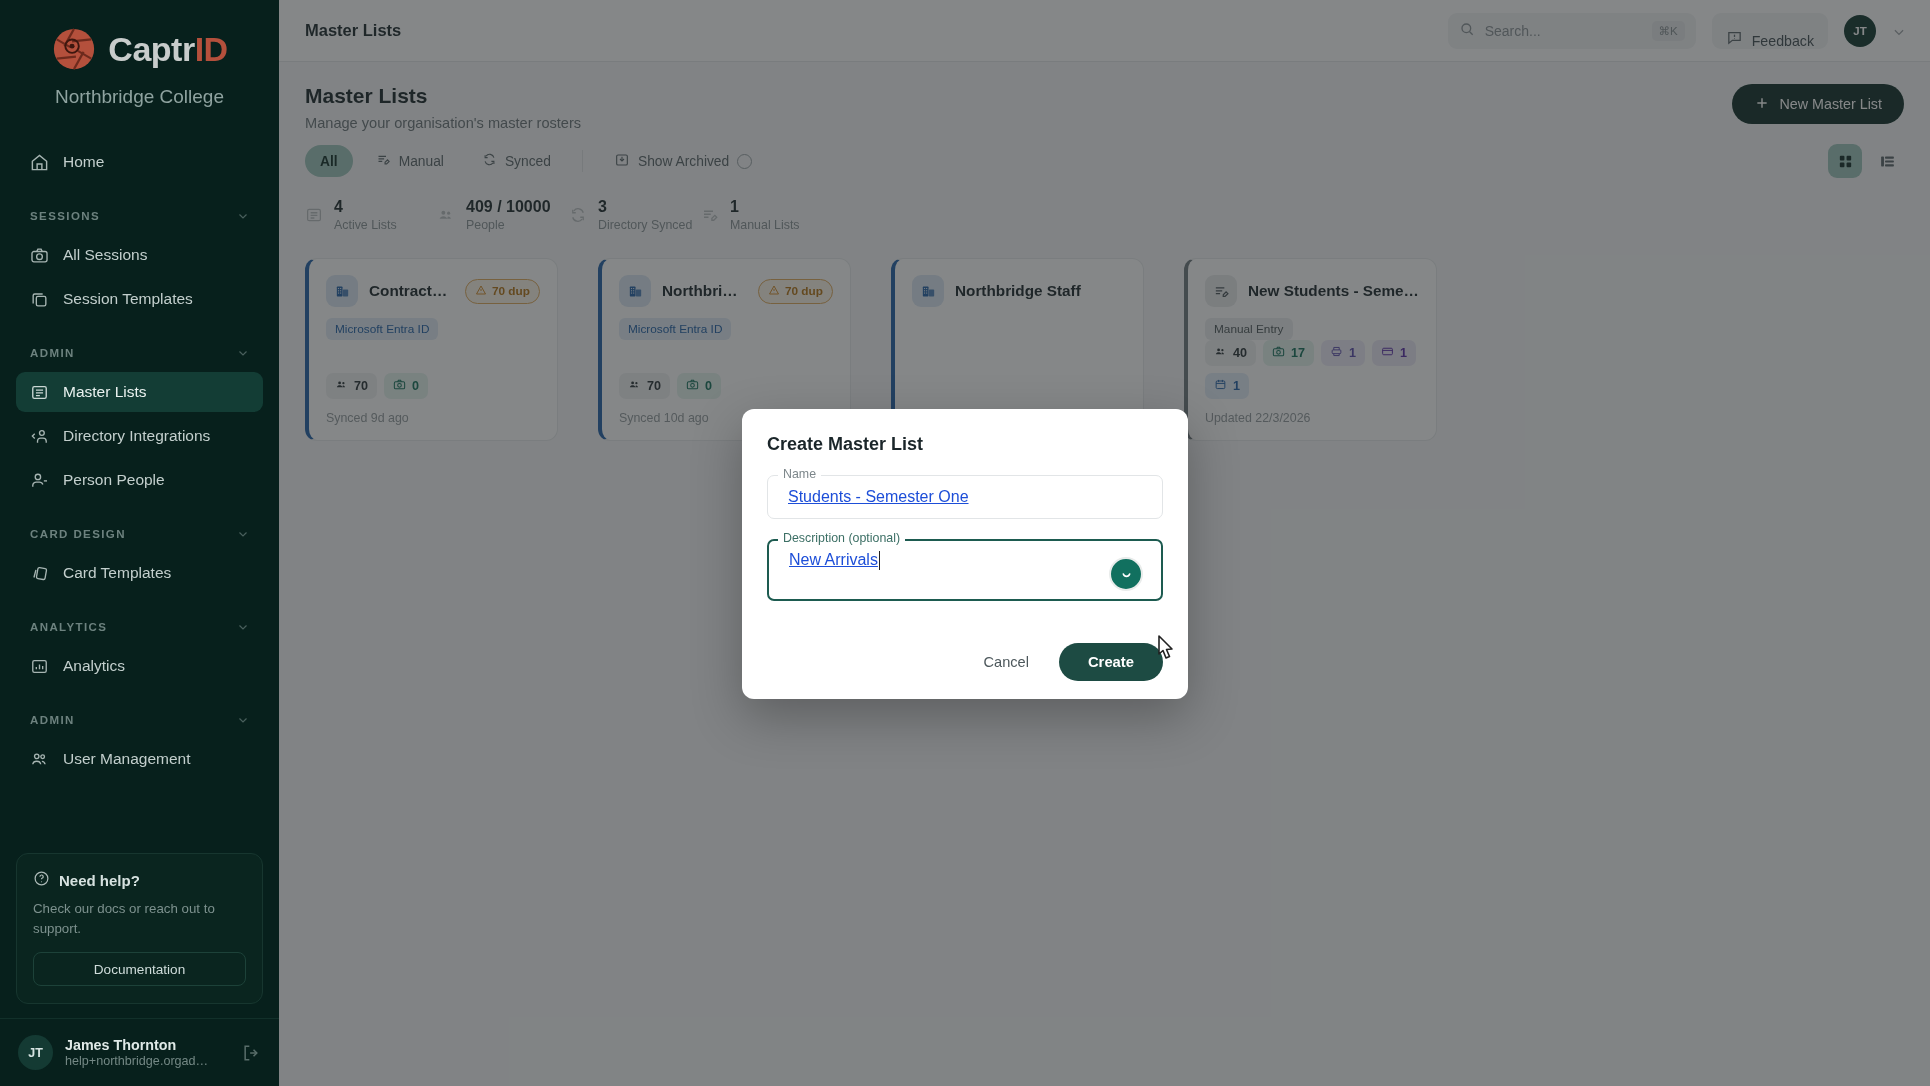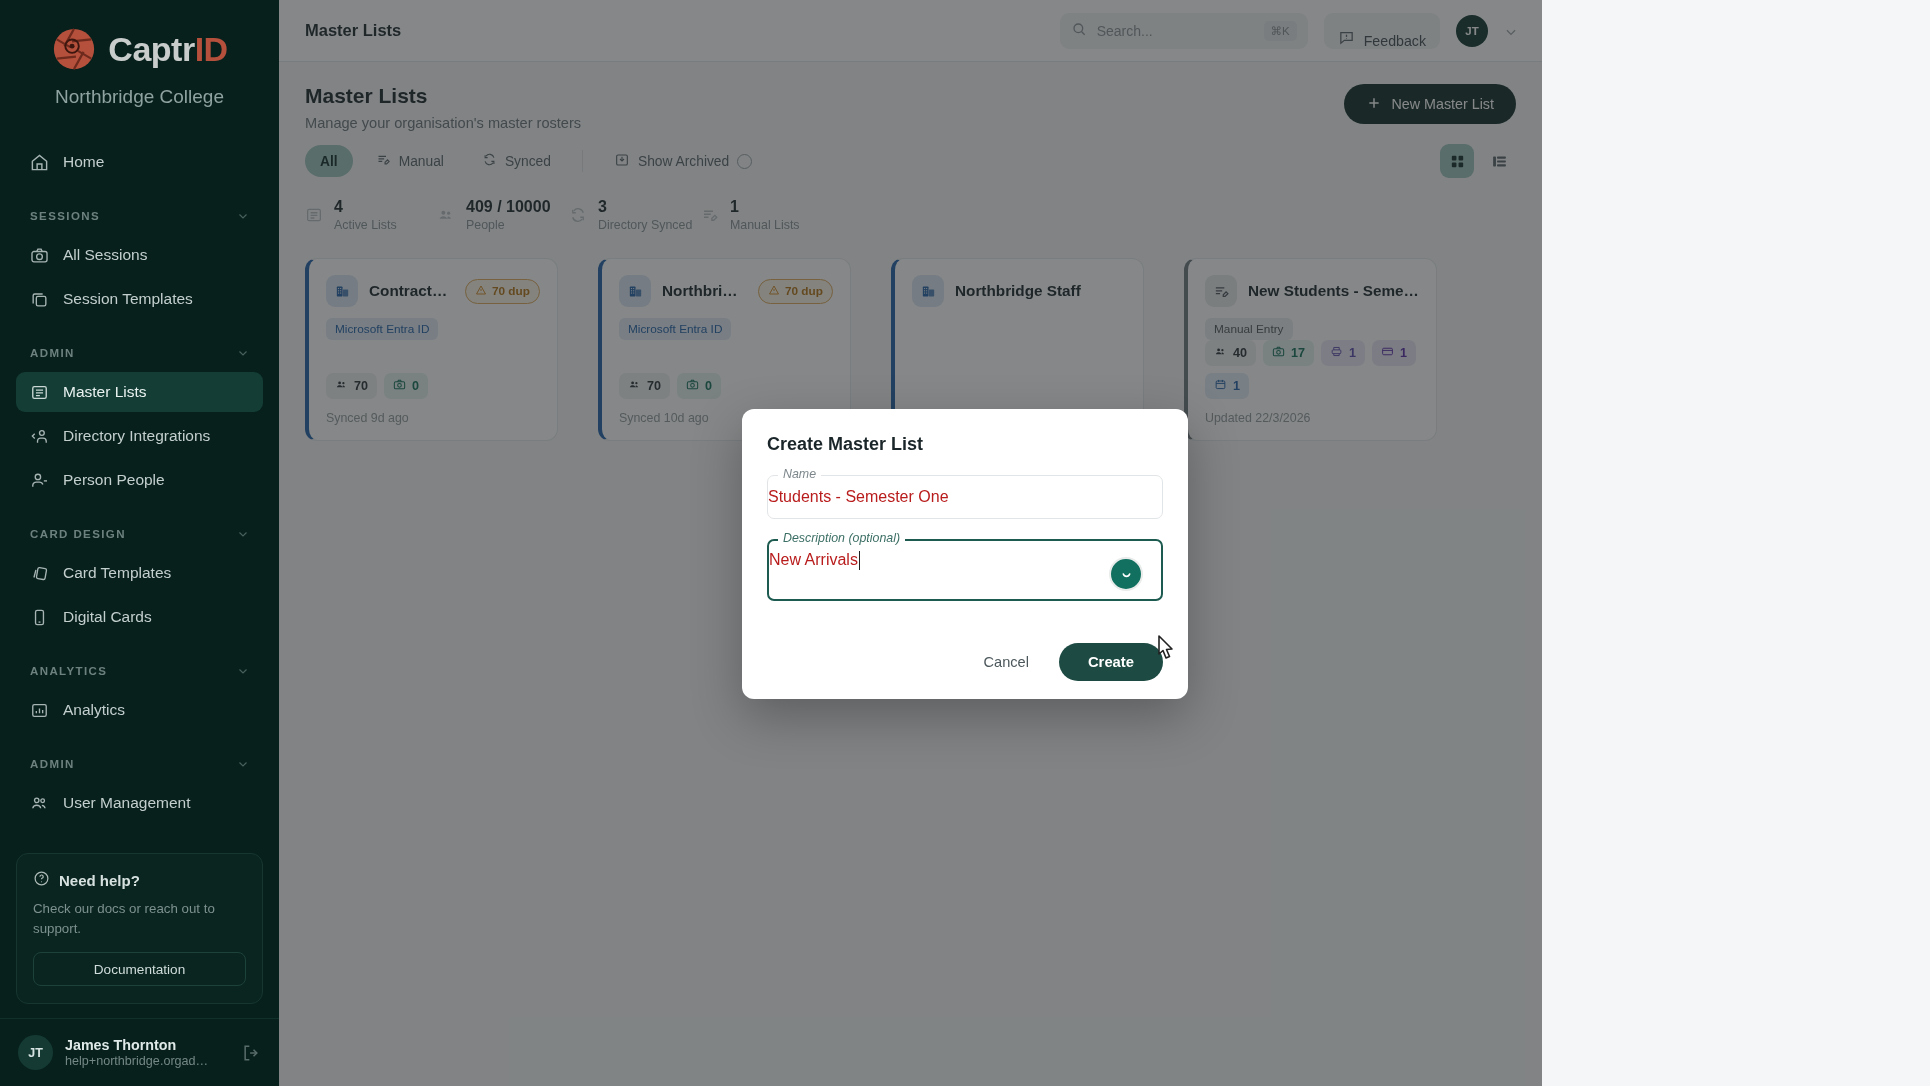--- a/index.html
+++ b/index.html
@@ -2,21 +2,21 @@
 <html><head>
 <meta charset="utf-8">
 <style>
   * { box-sizing: border-box; margin: 0; padding: 0; }
   html, body {
     width: 1930px; height: 1086px;
     font-family: "Liberation Sans", sans-serif;
     overflow: hidden;
     background: #f5f6f7;
   }
-  .app { position: relative; width: 1542px; height: 1086px; display: flex; }
+  .app { position: relative; width: 1930px; height: 1086px; display: flex; }
 
   
   .sidebar {
     width: 279px; height: 1086px; flex: 0 0 279px;
     background: #07201c;
     display: flex; flex-direction: column;
     position: relative; z-index: 5;
   }
   .brand { padding: 26px 0 0 0; text-align: center; }
   .brand-row { display: flex; align-items: center; justify-content: center; gap: 11px; }
@@ -171,30 +171,30 @@
   .modal {
     position: absolute; left: 742px; top: 409px; width: 446px;
     background: #fff; border-radius: 12px; z-index: 50;
     box-shadow: 0 18px 50px rgba(0,0,0,.28);
     padding: 25px 25px 18px 25px;
   }
   .modal-title { font-size: 18px; font-weight: 700; color: #1b262a; }
   .field { position: relative; margin-top: 20px; }
   .field-box {
     border: 1px solid #e2e5e7; border-radius: 7px; height: 44px;
-    display: flex; align-items: center; padding: 0 0;
-    font-size: 16px; color: #b91c1c;
+    display: flex; align-items: center; padding: 0 20px;
+    font-size: 16px; color: #1d4ed8; text-decoration: underline;
   }
   .field-box.area {
     height: 62px; align-items: flex-start; padding-top: 10px;
     border: 2px solid #1d5b50; border-radius: 7px;
   }
   .field-label {
     position: absolute; top: -8px; left: 11px; padding: 0 5px;
-    background: #fff; font-size: 12.4px; color: #7d878b; font-style: italic;
+    background: #fff; font-size: 12.4px; color: #7d878b;
   }
   .field-label.focused { color: #3c6f65; }
   .caret { display: inline-block; width: 1.5px; height: 19px; background: #222; margin-left: 1px; vertical-align: -3px; }
   .chat-bubble {
     position: absolute; right: 20px; top: 18px; width: 34px; height: 34px;
     border-radius: 50%; background: #11705f; border: 2px solid #e9eceb;
     display: flex; align-items: center; justify-content: center;
   }
   .modal-actions { margin-top: 42px; display: flex; align-items: center; justify-content: flex-end; gap: 16px; }
   .btn-cancel {
@@ -325,29 +325,20 @@
       </div>
       <div class="nav-item">
         <span class="ico">
           <svg viewBox="0 0 24 24" width="19" height="19" fill="none" stroke="#c3cfcd" stroke-width="1.7">
               <rect x="9" y="5" width="11" height="14" rx="2" transform="rotate(10 14 12)"></rect>
               <path d="M7.5 7.5 5 17"></path>
             </svg>
         </span>
         <span>Card Templates</span>
       </div>
-      <div class="nav-item">
-        <span class="ico">
-          <svg viewBox="0 0 24 24" width="19" height="19" fill="none" stroke="#c3cfcd" stroke-width="1.7">
-              <rect x="7" y="3" width="10" height="18" rx="2.2"></rect>
-              <path d="M10.8 17.8h2.4"></path>
-            </svg>
-        </span>
-        <span>Digital Cards</span>
-      </div>
 
       <div class="nav-group">
         <span>ANALYTICS</span>
         <span class="chev">
           <svg viewBox="0 0 24 24" width="12" height="12" fill="none" stroke="#6d827f" stroke-width="2.4">
               <path d="M5 9l7 7 7-7"></path>
             </svg>
         </span>
       </div>
       <div class="nav-item">

